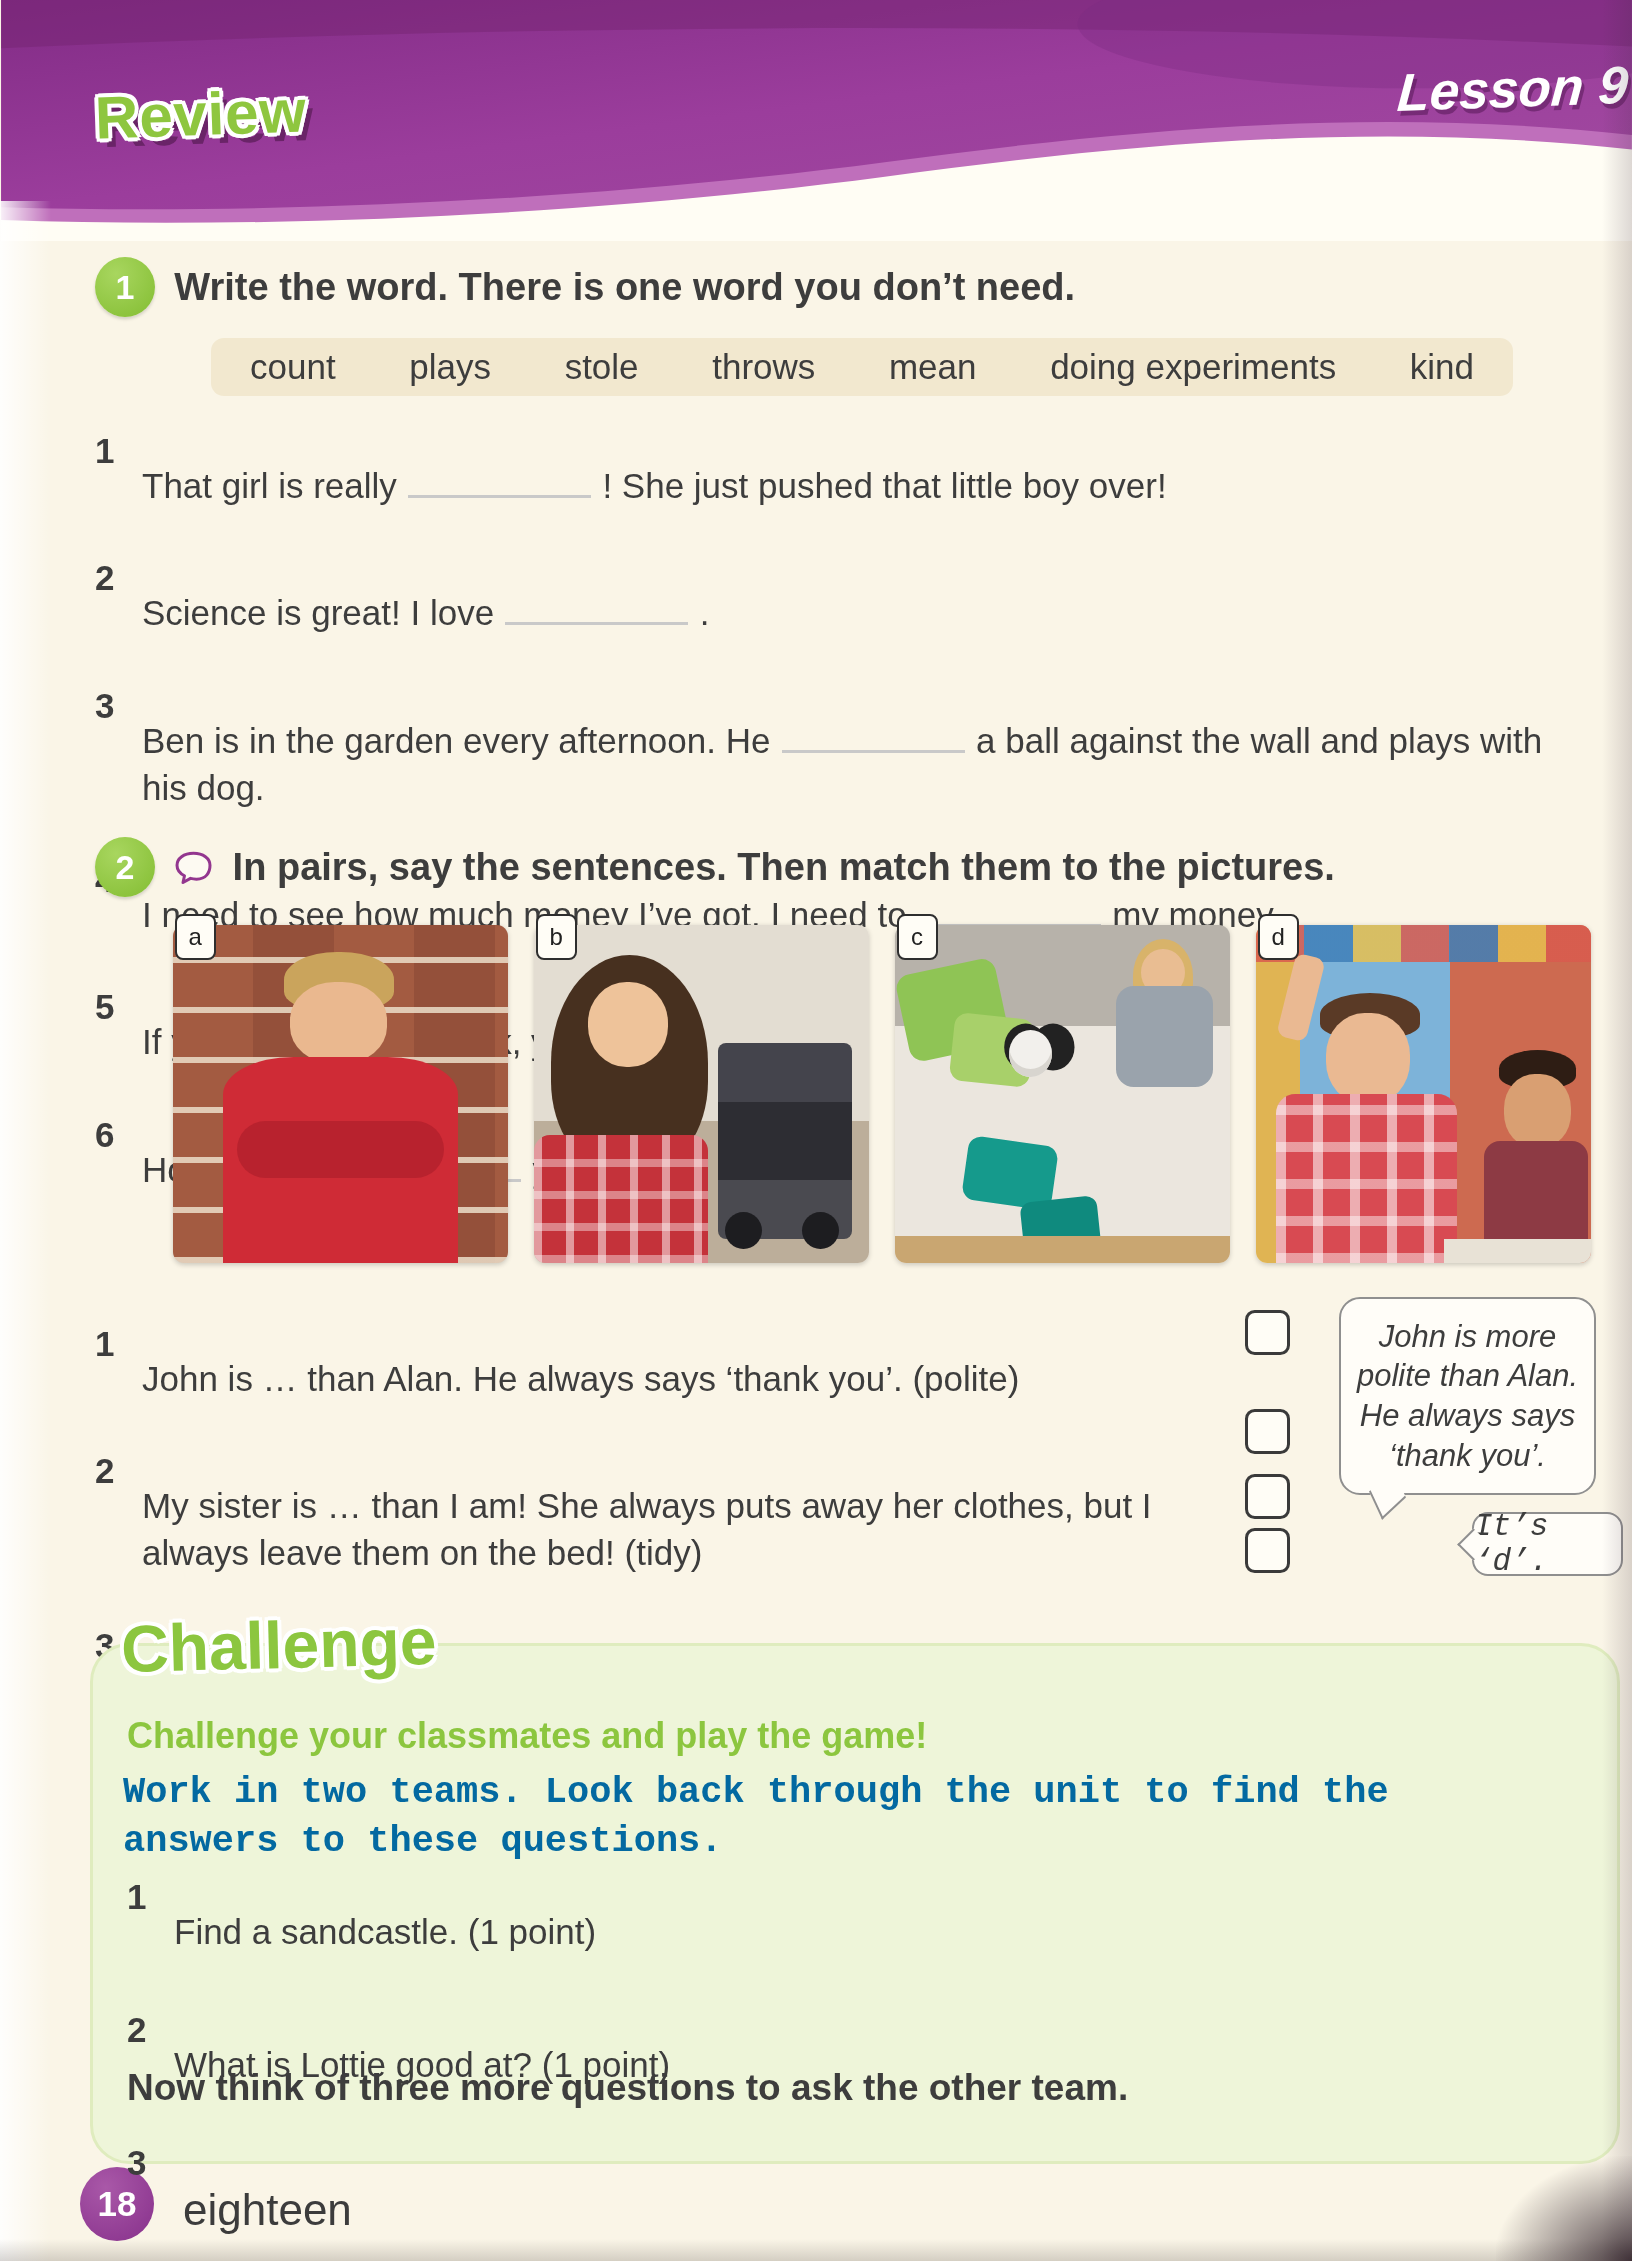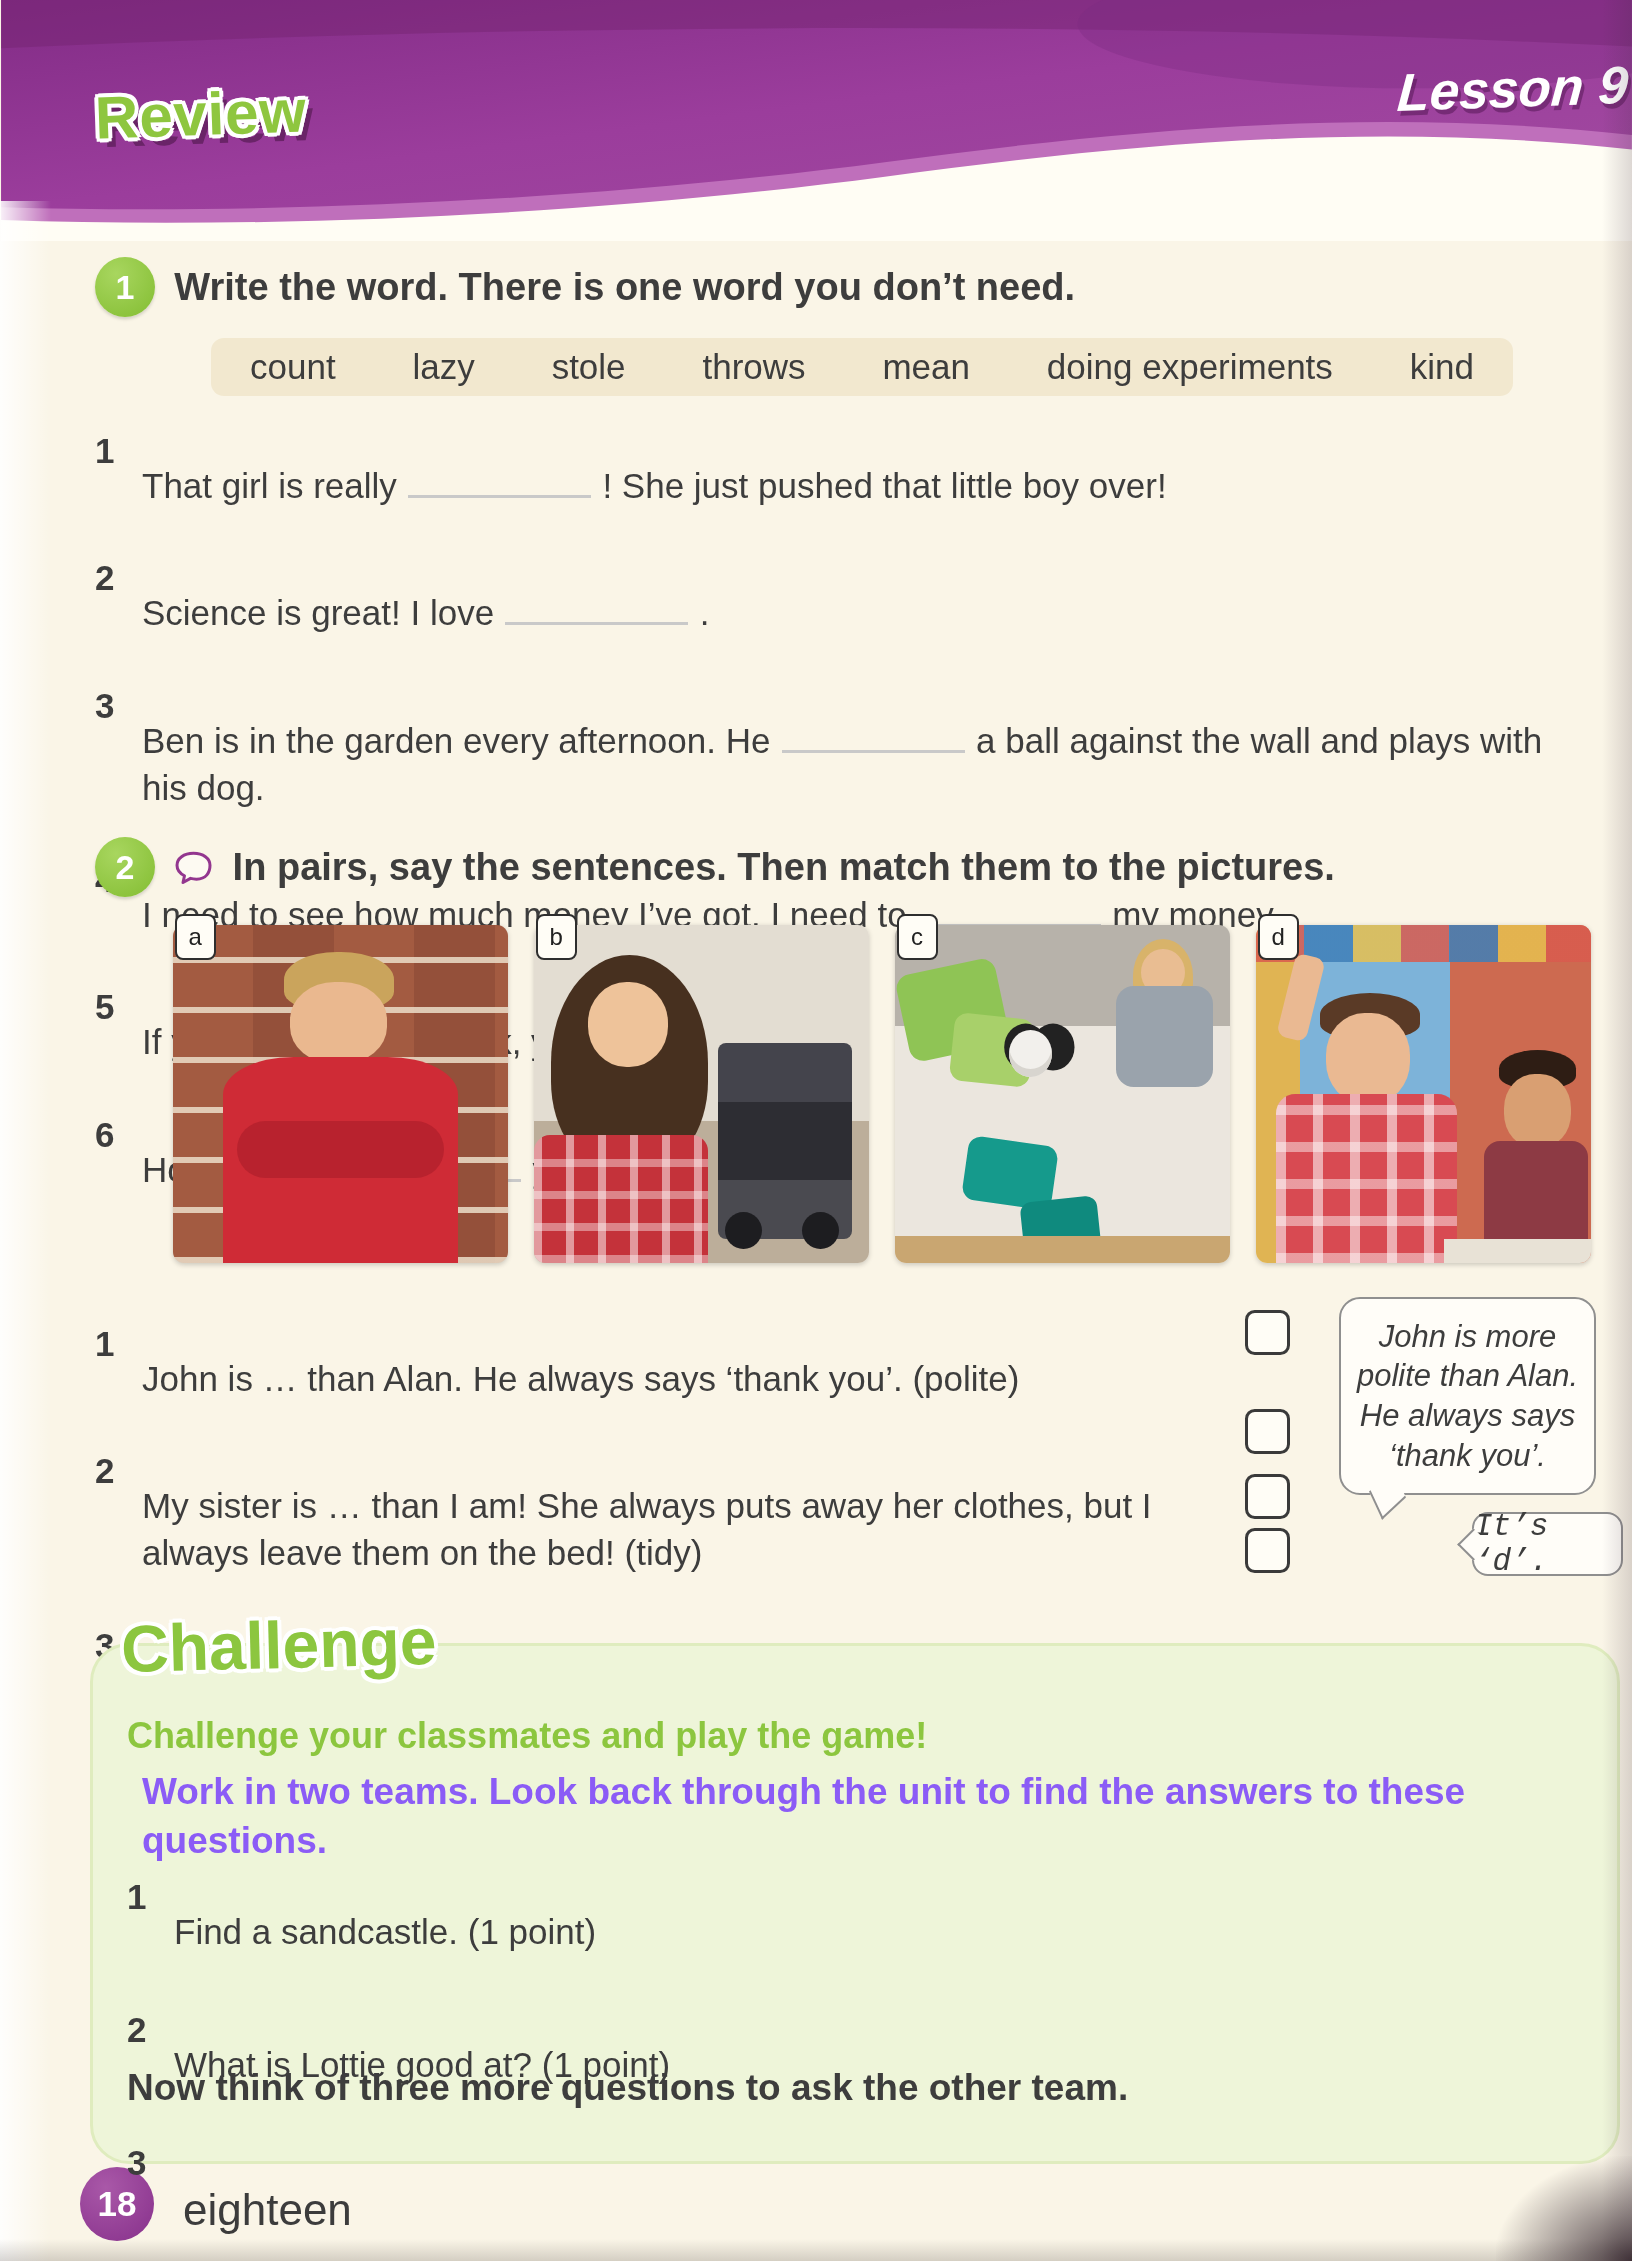--- a/index.html
+++ b/index.html
@@ -114,22 +114,22 @@
     transform:rotate(45deg);left:-12px;top:19.3px;}
 
   
   .challenge-box{position:absolute;left:90px;top:1643px;width:1530px;height:521px;
     background:#eef5d9;border:3.2px solid #dfecbe;border-radius:39px;box-sizing:border-box;}
   .challenge-title{position:absolute;left:121px;top:1607px;z-index:2;
     font-size:66px;font-weight:bold;color:#8cc63f;transform:rotate(-1.5deg);
     text-shadow:-3.2px -3.2px 0 #fff,3.2px -3.2px 0 #fff,-3.2px 3.2px 0 #fff,3.2px 3.2px 0 #fff,
                 0 -4px 0 #fff,0 4px 0 #fff,-4px 0 0 #fff,4px 0 0 #fff;}
   .challenge-sub{position:absolute;left:127px;top:1715px;font-size:36px;font-weight:bold;color:#8cc63f;z-index:2;}
-  .challenge-intro{position:absolute;left:142px;top:1768px;width:1351px;
-    font-size:37px;font-weight:bold;color:#8b5cf6;line-height:1.32;z-index:2;}
+  .challenge-intro{position:absolute;left:123px;top:1768px;width:1351px;
+    font-size:37px;font-weight:bold;color:#0369a1;line-height:1.32;z-index:2;font-family:Liberation Mono, monospace;}
   .challenge-list{position:absolute;left:127px;top:1874px;width:1368px;z-index:2;}
   .challenge-list .q-row{margin-bottom:16px;}
   .challenge-outro{position:absolute;left:127px;top:2067px;font-size:37px;font-weight:bold;color:#3d3d3d;z-index:2;}
 
   
   .page-num-circle{position:absolute;left:80px;top:2167px;width:74px;height:74px;border-radius:50%;
     background:radial-gradient(circle at 35% 28%, #a958a8, #87308b);
     color:#fff;font-size:35px;font-weight:bold;display:flex;align-items:center;justify-content:center;}
   .page-word{position:absolute;left:183px;top:2185px;font-size:44px;font-weight:500;color:#3c3c3c;}
 
@@ -165,21 +165,21 @@
   <div class="review-title">Review</div>
   <div class="lesson-title">Lesson 9</div>
 
   <div class="ex-header ex1-header">
     <div class="num-circle">1</div>
     <div class="ex-title">Write the word. There is one word you don’t need.</div>
   </div>
 
   <div class="wordbank">
     <span>count</span>
-    <span>lazy</span>
+    <span>plays</span>
     <span>stole</span>
     <span>throws</span>
     <span>mean</span>
     <span>doing experiments</span>
     <span>kind</span>
   </div>
 
   <div class="ex1-list">
     <div class="q-row">
       <span class="q-num">1</span>

